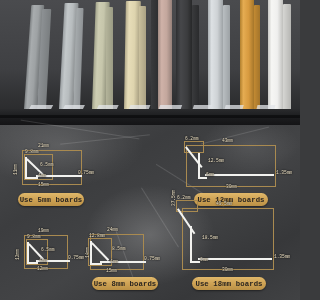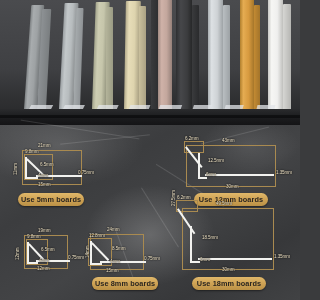--- a/index.html
+++ b/index.html
@@ -40,21 +40,21 @@
   
   .marble{
     position:absolute;left:0;top:125px;width:300px;height:175px;
     background:
       radial-gradient(ellipse 120px 60px at 60px 20px, rgba(255,255,255,.14), rgba(255,255,255,0) 70%),
       radial-gradient(ellipse 90px 70px at 150px 110px, rgba(255,255,255,.20), rgba(255,255,255,0) 72%),
       radial-gradient(ellipse 70px 40px at 250px 20px, rgba(255,255,255,.10), rgba(255,255,255,0) 70%),
       linear-gradient(150deg,#4a4b4d 0%,#3c3d3f 30%,#434446 55%,#37383a 80%,#414244 100%);
   }
   .vein{position:absolute;background:rgba(255,255,255,.13);filter:blur(.6px);}
-  .cell{position:absolute;}
+  .cell{position:absolute;font-family:Liberation Mono, monospace;}
   .panel{position:absolute;border:1px solid #a98a50;}
   .wline{position:absolute;background:#f2f2ef;}
   .wquad{position:absolute;border-left:2px solid #f2f2ef;border-bottom:2px solid #f2f2ef;}
   .diag{position:absolute;height:1.5px;background:#f4f4f1;transform-origin:left center;}
   .lbl{
     position:absolute;color:#f0e4c8;font-size:4.6px;line-height:1;
     white-space:nowrap;letter-spacing:-.1px;
     text-shadow:0 0 2px rgba(0,0,0,.9),0 0 1px rgba(0,0,0,.9);
   }
   .lbl.v{transform:rotate(-90deg);transform-origin:left top;}
@@ -183,21 +183,21 @@
     <div class="wline" style="left:0px;top:49px;width:46px;height:2px;"></div>
 
     <span class="lbl" style="left:7px;top:16px;">24mm</span>
     <span class="lbl" style="left:-11px;top:22px;">12.8mm</span>
     <span class="lbl v" style="left:-14px;top:46px;">14mm</span>
     <span class="lbl" style="left:12px;top:35px;">8.5mm</span>
     <span class="lbl" style="left:10px;top:48px;">4mm</span>
     <span class="lbl" style="left:6px;top:57px;">15mm</span>
     <span class="lbl" style="left:44px;top:45px;">0.75mm</span>
 
-    <div class="btn" style="left:-8px;top:65px;width:66px;border-radius:6px;">Use 8mm boards</div>
+    <div class="btn" style="left:-8px;top:65px;width:66px;">Use 8mm boards</div>
   </div>
 
   <div class="cell" style="left:196px;top:212px;width:100px;height:88px;">
     <div class="panel" style="left:-14px;top:-4px;width:90px;height:60px;"></div>
     <div class="panel" style="left:-20px;top:-12px;width:20px;height:10px;"></div>
     <div class="wquad" style="left:-6px;top:14px;width:8px;height:35px;"></div>
     <div class="diag" style="left:-18px;top:-4px;width:30px;transform:rotate(56deg);"></div>
     <div class="wline" style="left:2px;top:46px;width:74px;height:2px;"></div>
 
     <span class="lbl" style="left:20px;top:-10px;">49.5mm</span>

